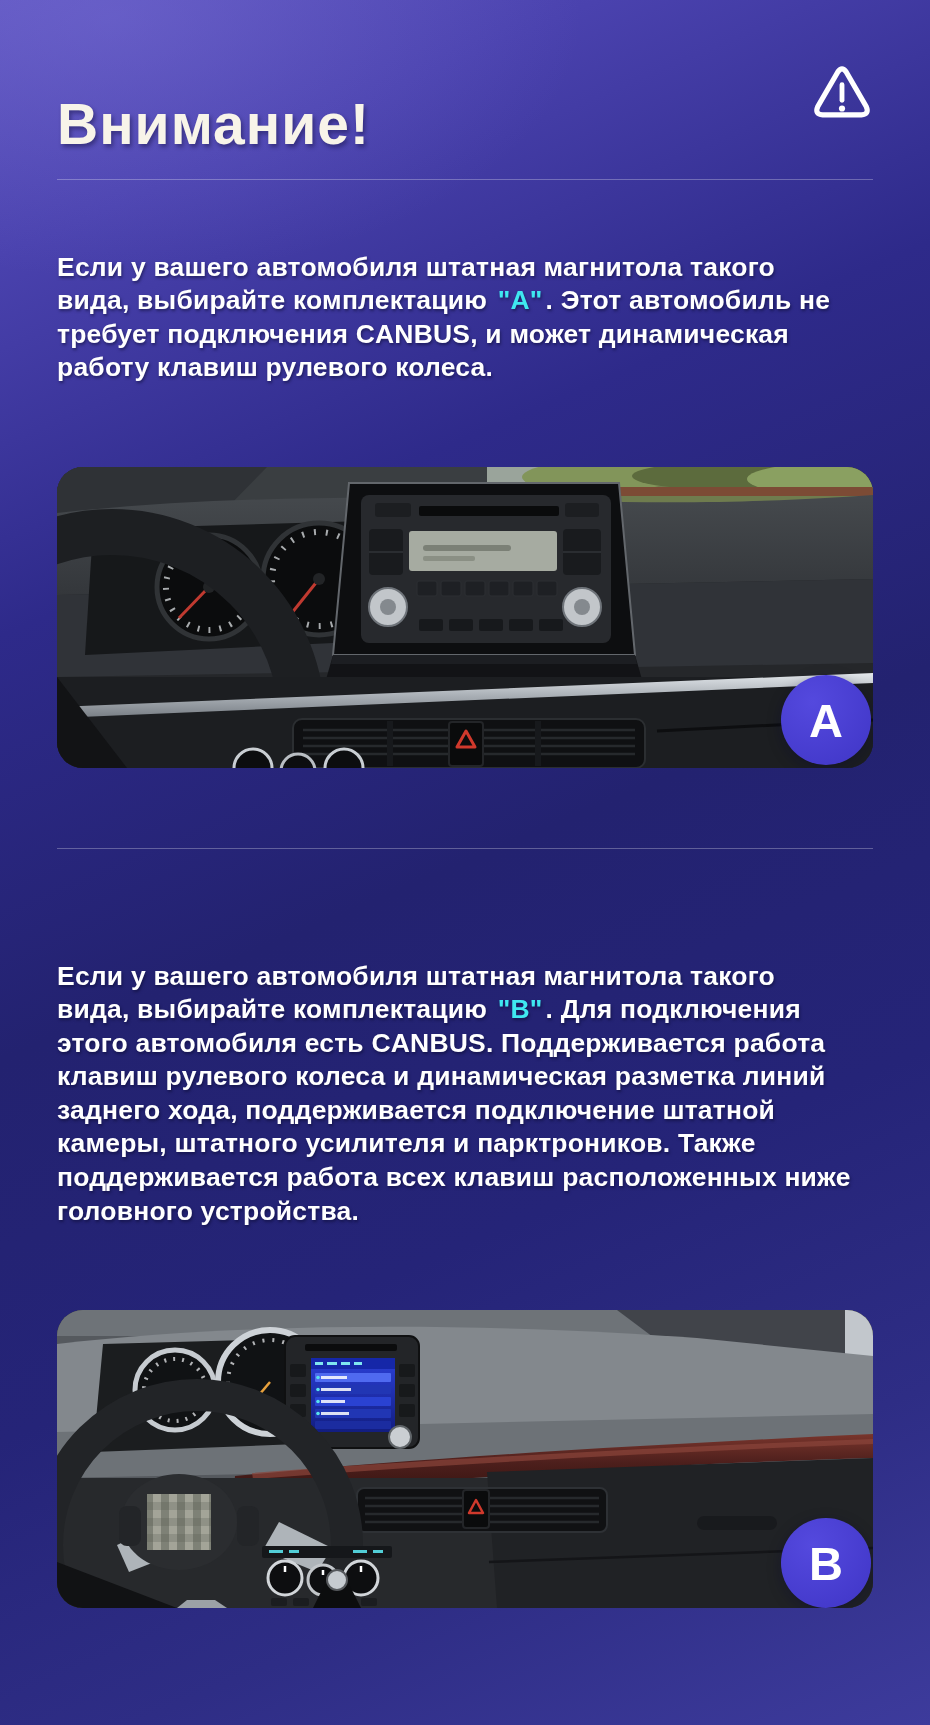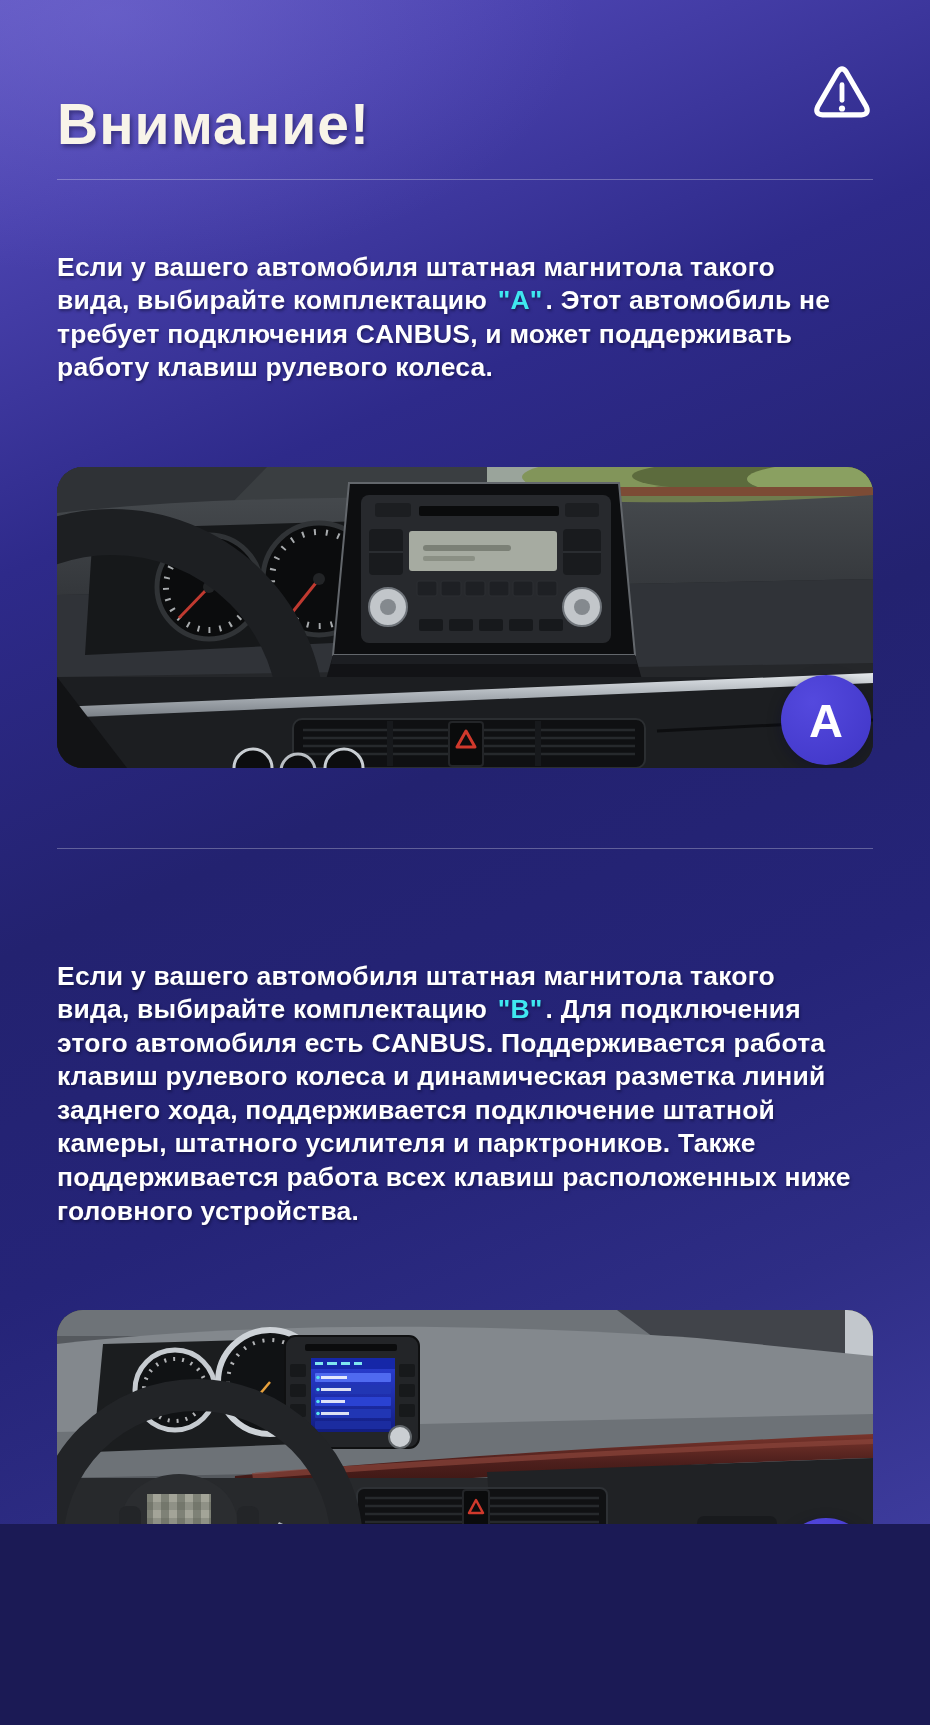--- a/index.html
+++ b/index.html
@@ -1,18 +1,18 @@
 <!DOCTYPE html>
 <html><head>
 <meta charset="utf-8">
 <style>
   html,body{margin:0;padding:0;background:#1b1a55;}
   #page{
     position:relative;
-    width:930px;height:1524px;
+    width:930px;height:1725px;
     overflow:hidden;
     font-family:"Liberation Sans", sans-serif;
     background:
       radial-gradient(760px 420px at 12% 1%, rgba(140,130,230,0.28), rgba(140,130,230,0) 62%),
       linear-gradient(157deg,#5d54bf 0%,#4a42ae 12%,#2e2a8a 30%,#232270 50%,#252478 68%,#2e2d85 84%,#3d3b9c 100%);
     text-decoration: underline;
   }
   .page-title{
     position:absolute;left:57px;top:58px;
     font-size:57px;font-weight:bold;letter-spacing:1px;
@@ -63,21 +63,21 @@
 
   <svg class="warn-icon" viewBox="0 0 64 60">
     <path d="M27.8 8.6 Q32 2.5 36.2 8.6 L57 44.5 Q60.5 52.5 52 53 H12 Q3.5 52.5 7 44.5 Z" fill="none" stroke="#ffffff" stroke-width="5.4" stroke-linejoin="round"></path>
     <line x1="32" y1="22" x2="32" y2="38" stroke="#ffffff" stroke-width="5" stroke-linecap="round"></line>
     <circle cx="32" cy="46.5" r="3.2" fill="#ffffff"></circle>
   </svg>
 
   <div class="divider top"></div>
 
   <p class="para para-a">
-    <span>Если у вашего автомобиля штатная магнитола такого вида, выбирайте комплектацию </span><span class="hl">"A"</span><span>. Этот автомобиль не требует подключения CANBUS, и может поддерживать работу клавиш рулевого колеса.</span>
+    <span>Если у вашего автомобиля штатная магнитола такого вида, выбирайте комплектацию </span><span class="hl">"A"</span><span>. Этот автомобиль не требует подключения CANBUS, и может динамическая работу клавиш рулевого колеса.</span>
   </p>
 
   <figure class="photo photo-a" style="margin:0;" aria-label="Салон автомобиля со штатной кнопочной магнитолой — вариант A">
     <svg viewBox="0 0 816 301" preserveAspectRatio="none">
       <defs>
         <linearGradient id="chromeA" x1="0" y1="0" x2="0" y2="1">
           <stop offset="0" stop-color="#e4e8ec"></stop>
             <stop offset="0.5" stop-color="#aab0b6"></stop>
             <stop offset="1" stop-color="#777d84"></stop>
         </linearGradient>

